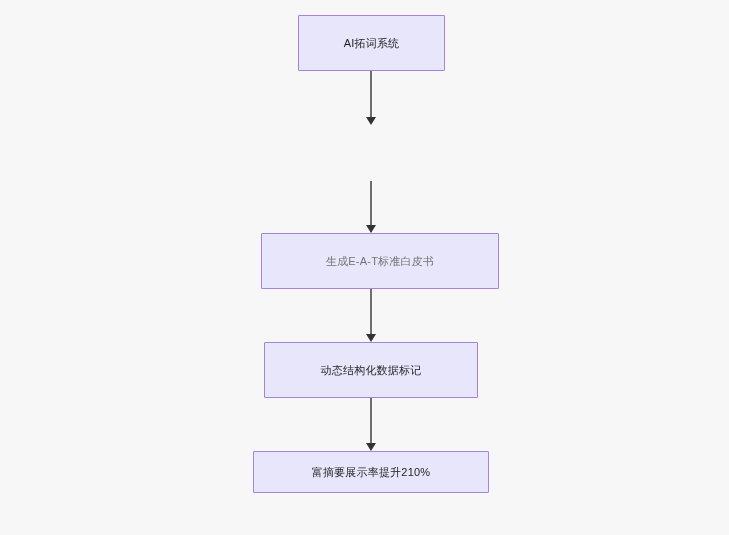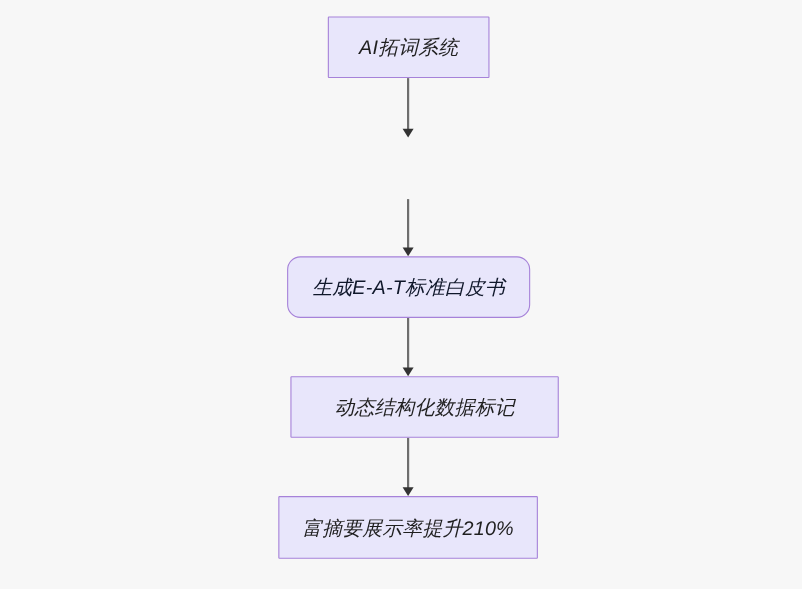--- a/index.html
+++ b/index.html
@@ -21,25 +21,24 @@
   .node {
     position: absolute;
     box-sizing: border-box;
     background: #e8e6fb;
     border: 1.6px solid #a682d9;
     border-radius: 1px;
     display: flex;
     align-items: center;
     justify-content: center;
     color: #1f1f1f;
-    font-size: 18px;
+    font-size: 11px;
     line-height: 1;
     letter-spacing: 0.2px;
     white-space: nowrap;
-    font-style: italic;
   }
   .node-label {
     display: block;
     padding: 0 2px;
   }
   .edge {
     position: absolute;
     width: 0;
     height: 0;
     overflow: visible;
@@ -77,22 +76,22 @@
       <div class="edge-line" style="height: 46px; background: rgb(110, 110, 110);"></div>
       <div class="edge-arrow" style="top: 45px; border-top-color: rgb(51, 51, 51);"></div>
     </div>
     <div class="edge" style="left: 371px; top: 398px;">
       <div class="edge-line" style="height: 46px; background: rgb(110, 110, 110);"></div>
       <div class="edge-arrow" style="top: 45px; border-top-color: rgb(51, 51, 51);"></div>
     </div>
     <div class="node" style="left: 298px; top: 15px; width: 147px; height: 56px; background: rgb(232, 230, 251); border-color: rgb(166, 130, 217); color: rgb(31, 31, 31);">
       <span class="node-label">AI拓词系统</span>
     </div>
-    <div class="node" style="left: 261px; top: 233px; width: 221px; height: 56px; background: rgb(232, 230, 251); border-color: rgb(166, 130, 217); color: #0f172a; border-radius: 12px;">
+    <div class="node" style="left: 261px; top: 233px; width: 238px; height: 56px; background: rgb(232, 230, 251); border-color: rgb(166, 130, 217); color: #737373;">
       <span class="node-label">生成E-A-T标准白皮书</span>
     </div>
-    <div class="node" style="left: 264px; top: 342px; width: 244px; height: 56px; background: rgb(232, 230, 251); border-color: rgb(166, 130, 217); color: rgb(31, 31, 31); justify-content: center;">
+    <div class="node" style="left: 264px; top: 342px; width: 214px; height: 56px; background: rgb(232, 230, 251); border-color: rgb(166, 130, 217); color: rgb(31, 31, 31); justify-content: center;">
       <span class="node-label">动态结构化数据标记</span>
     </div>
-    <div class="node" style="left: 253px; top: 451px; width: 236px; height: 57px; background: rgb(232, 230, 251); border-color: rgb(166, 130, 217); color: rgb(31, 31, 31);">
+    <div class="node" style="left: 253px; top: 451px; width: 236px; height: 42px; background: rgb(232, 230, 251); border-color: rgb(166, 130, 217); color: rgb(31, 31, 31);">
       <span class="node-label">富摘要展示率提升210%</span>
     </div>
   </div>
 
 </body></html>

